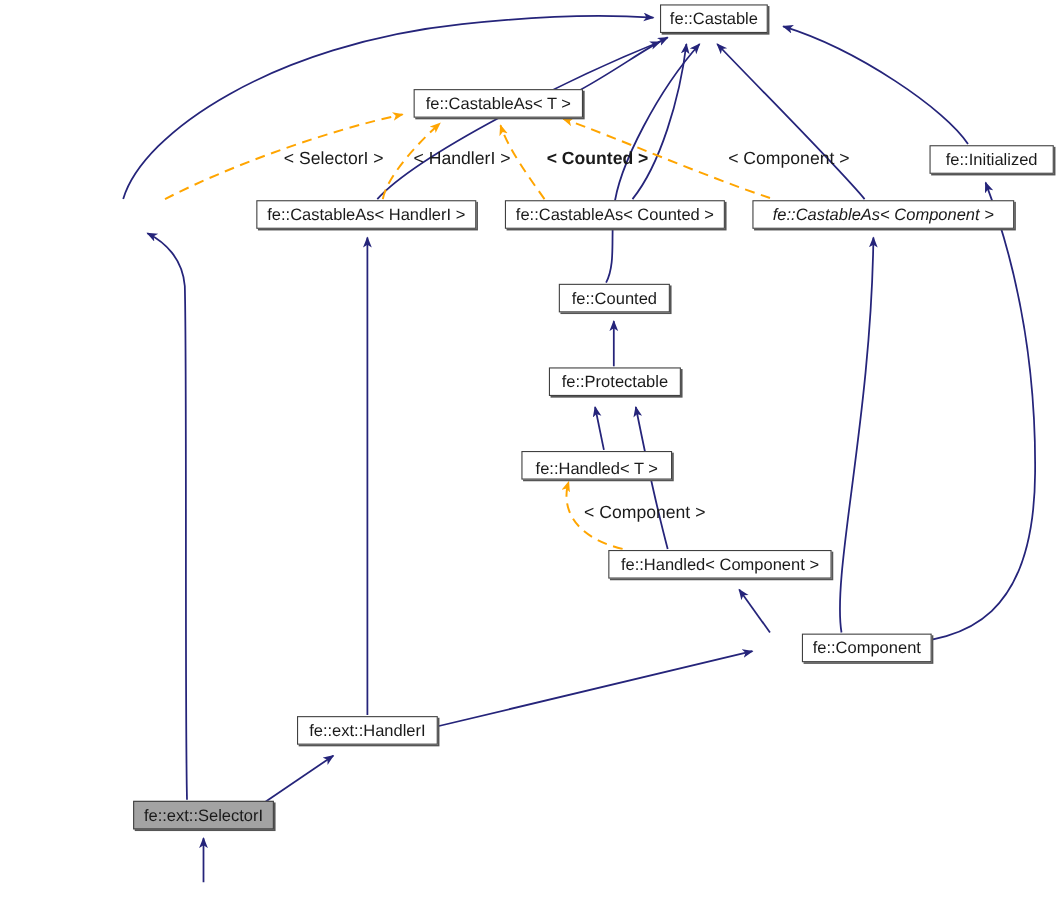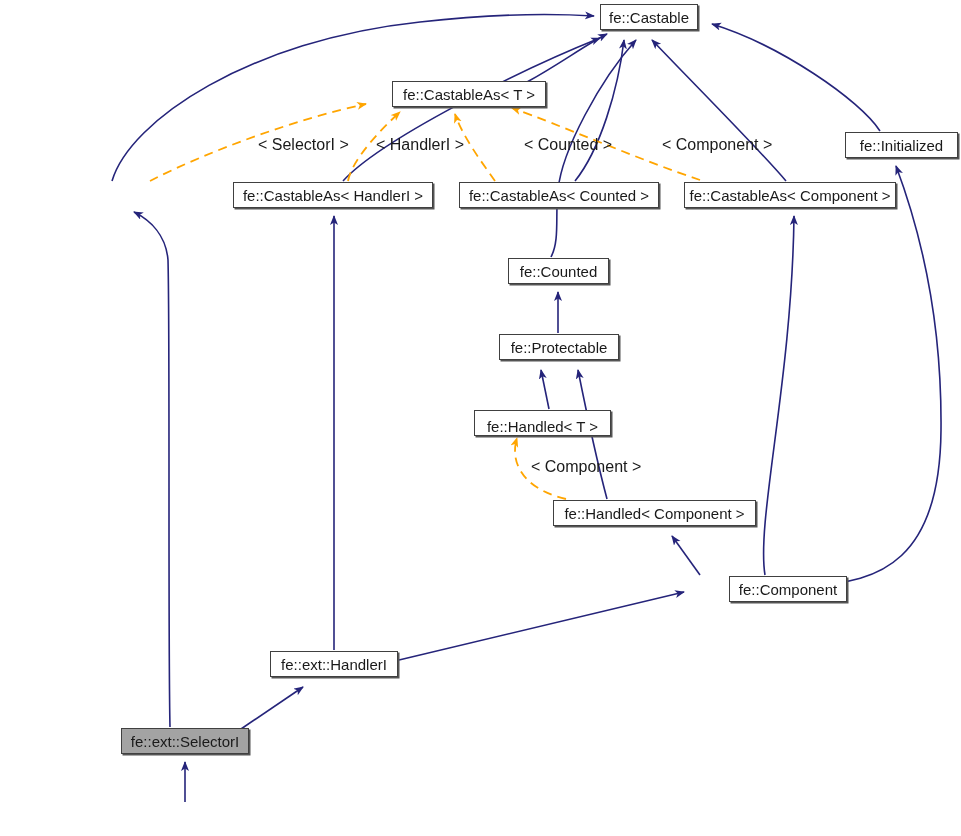--- a/index.html
+++ b/index.html
@@ -80,33 +80,33 @@
 
       <path d="M700,180 C640,160 560,125 512,108"></path>
 
       <path d="M566,499 C520,488 510,460 517,438"></path>
     </g>
   </svg>
 
   <div class="node shadow" style="left:600px;top:4px;width:98px;height:26px;">
     <span>fe::Castable</span>
   </div>
-  <div class="node shadow" style="left:392px;top:81px;width:154px;height:26px;text-align:right;">
+  <div class="node shadow" style="left:376px;top:81px;width:154px;height:26px;text-align:right;">
     <span>fe::CastableAs&lt; T &gt;</span>
   </div>
   <div class="node shadow" style="left:845px;top:132px;width:113px;height:26px;text-align:center;">
     <span>fe::Initialized</span>
   </div>
   <div class="node shadow" style="left:233px;top:182px;width:200px;height:26px;">
     <span>fe::CastableAs&lt; HandlerI &gt;</span>
   </div>
   <div class="node shadow" style="left:459px;top:182px;width:200px;height:26px;">
     <span>fe::CastableAs&lt; Counted &gt;</span>
   </div>
-  <div class="node shadow" style="left:684px;top:182px;width:212px;height:26px;">
+  <div class="node shadow" style="left:684px;top:182px;width:238px;height:26px;font-style:italic;">
     <span>fe::CastableAs&lt; Component &gt;</span>
   </div>
   <div class="node shadow" style="left:508px;top:258px;width:101px;height:26px;">
     <span>fe::Counted</span>
   </div>
   <div class="node shadow" style="left:499px;top:334px;width:120px;height:26px;">
     <span>fe::Protectable</span>
   </div>
   <div class="node shadow" style="left:474px;top:410px;width:137px;height:26px;align-items:flex-end;">
     <span>fe::Handled&lt; T &gt;</span>
@@ -119,17 +119,17 @@
   </div>
   <div class="node shadow" style="left:270px;top:651px;width:128px;height:26px;">
     <span>fe::ext::HandlerI</span>
   </div>
   <div class="node shadow highlight" style="left:121px;top:728px;width:128px;height:26px;">
     <span>fe::ext::SelectorI</span>
   </div>
 
   <div class="elabel" style="left:258px;top:136px;">&lt; SelectorI &gt;</div>
   <div class="elabel" style="left:376px;top:136px;">&lt; HandlerI &gt;</div>
-  <div class="elabel" style="left:524px;top:136px;">&lt; Counted &gt;</div>
+  <div class="elabel" style="left:497px;top:136px;font-weight:bold;">&lt; Counted &gt;</div>
   <div class="elabel" style="left:662px;top:136px;">&lt; Component &gt;</div>
   <div class="elabel" style="left:531px;top:458px;">&lt; Component &gt;</div>
 
 </div>
 
 </body></html>

